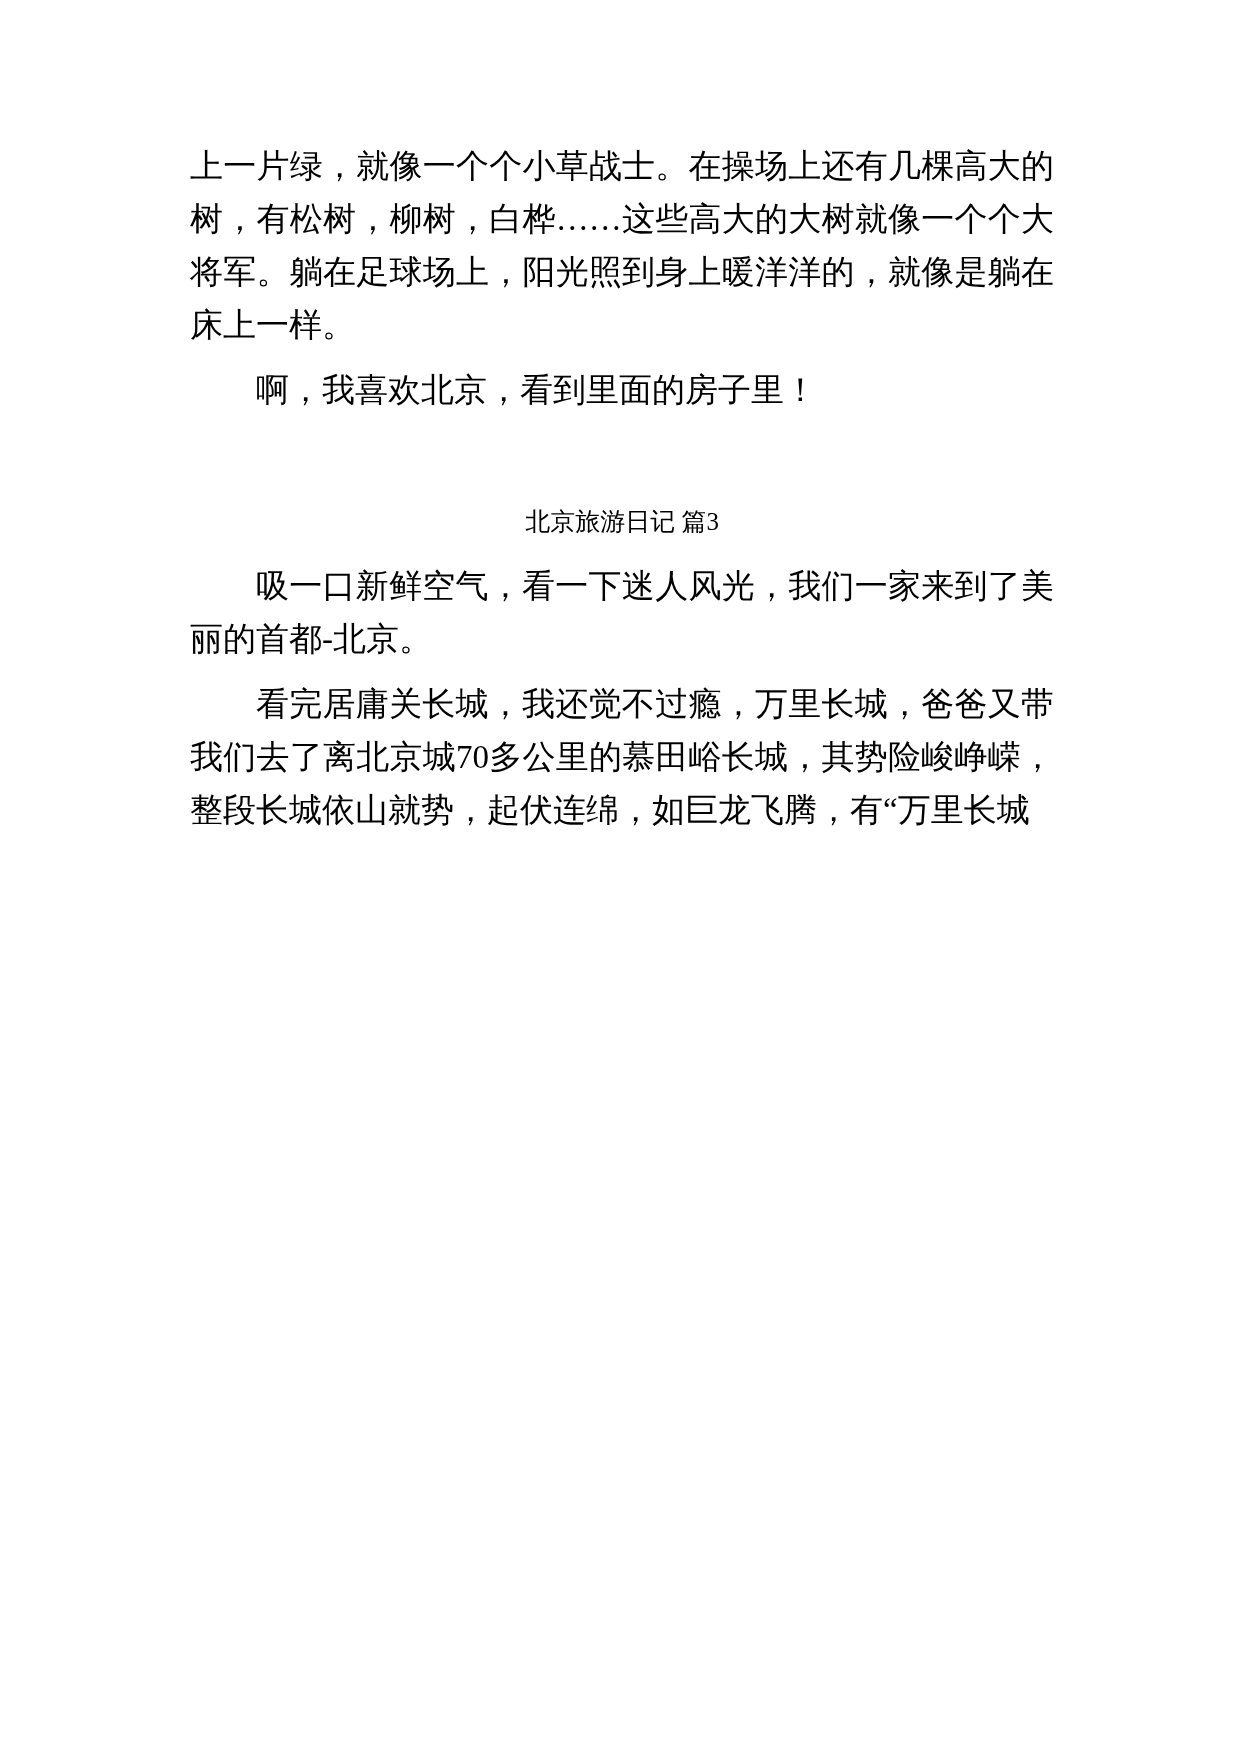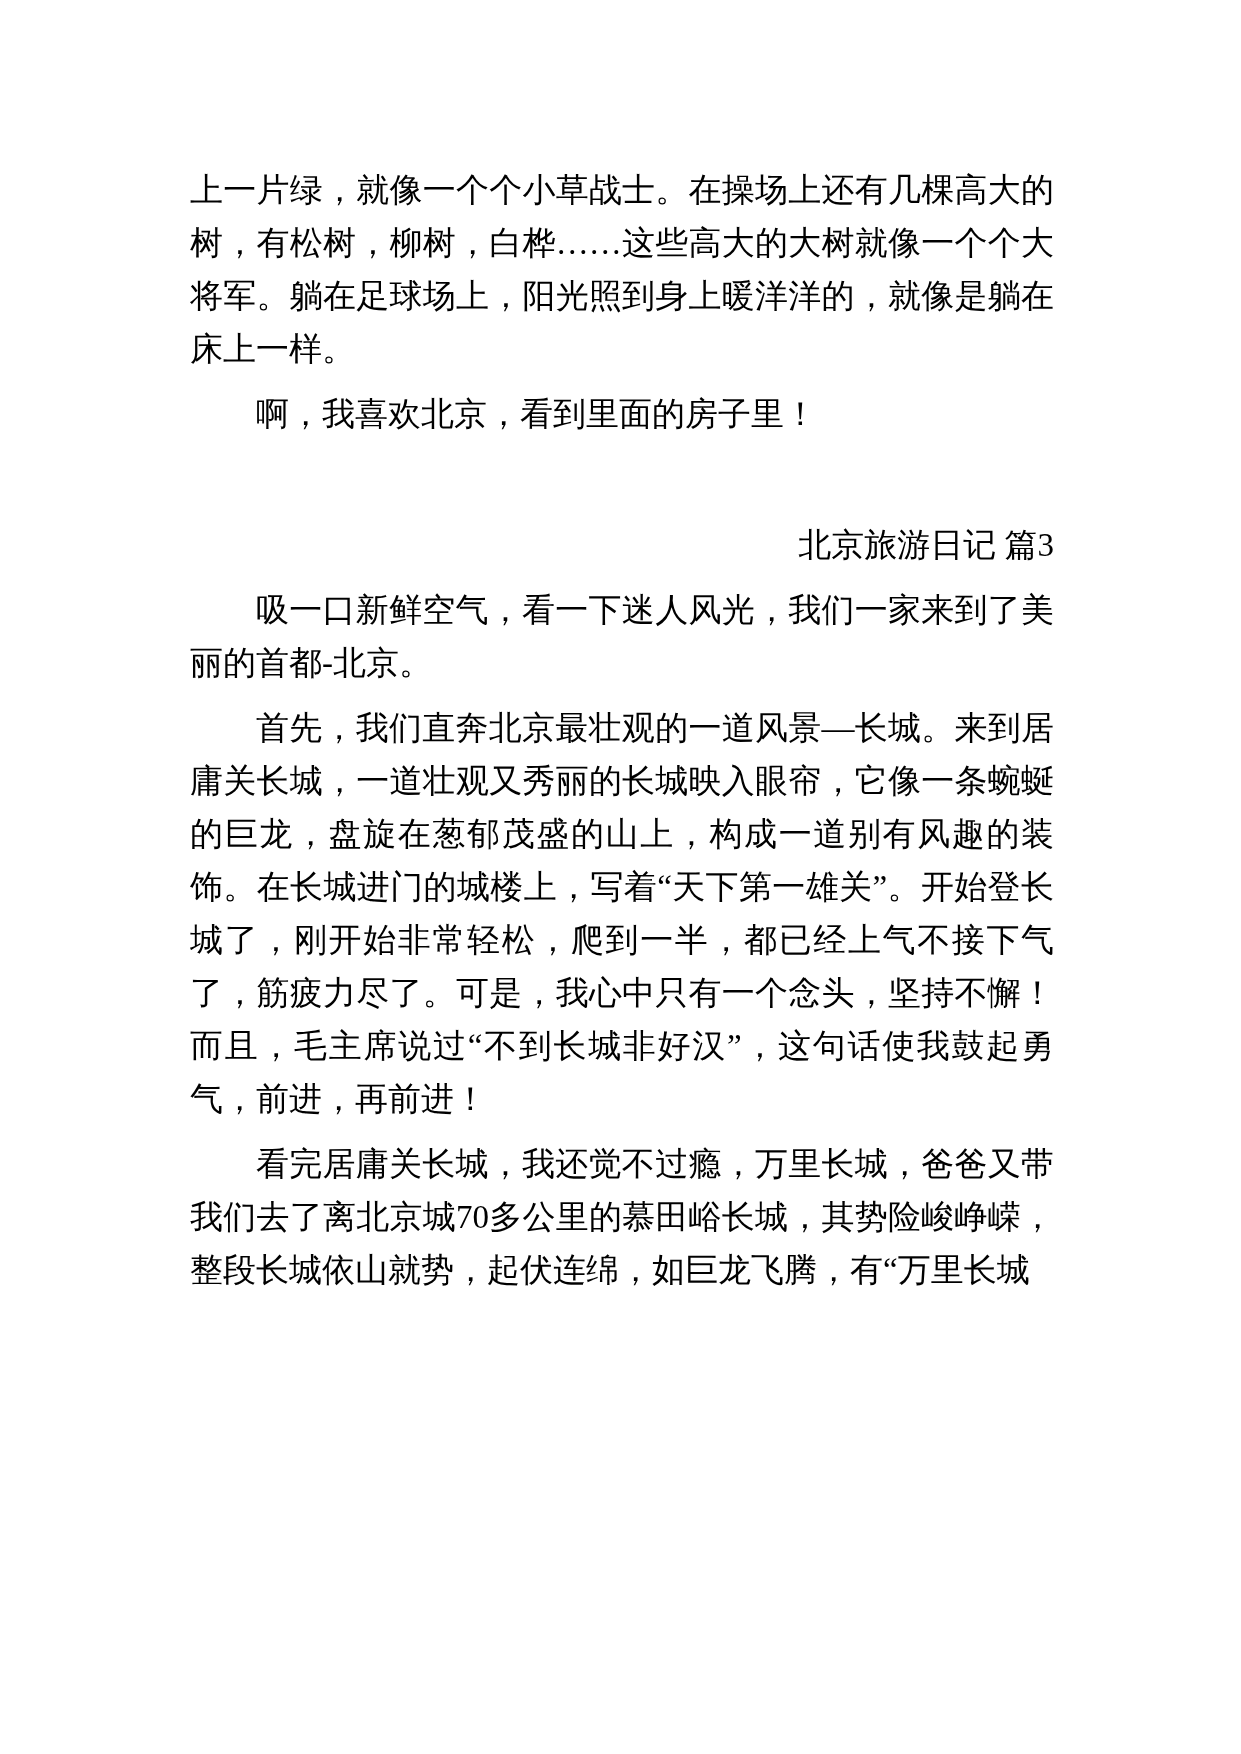--- a/index.html
+++ b/index.html
@@ -29,43 +29,41 @@
     line-height: 53px;
     text-align: justify;
     text-justify: inter-character;
   }
   .para {
     margin: 0 0 12px 0;
     text-indent: 2em;
   }
   .para.no-indent {
     text-indent: 0;
-    margin-top: 24px;
   }
   .section-heading {
-    font-size: 33px;
+    font-size: 25px;
     font-weight: normal;
     margin: 78px 0 12px 0;
     text-indent: 0;
-    text-align: right;
+    text-align: center;
   }
 </style>
 </head>
 <body>
 
 <div class="page">
   <div class="text-block">
 
     <p class="para no-indent">上一片绿，就像一个个小草战士。在操场上还有几棵高大的树，有松树，柳树，白桦……这些高大的大树就像一个个大将军。躺在足球场上，阳光照到身上暖洋洋的，就像是躺在床上一样。</p>
 
 
     <p class="para">啊，我喜欢北京，看到里面的房子里！</p>
 
     <h2 class="section-heading">北京旅游日记 篇3</h2>
 
     <p class="para">吸一口新鲜空气，看一下迷人风光，我们一家来到了美丽的首都-北京。</p>
 
-    <p class="para">首先，我们直奔北京最壮观的一道风景—长城。来到居庸关长城，一道壮观又秀丽的长城映入眼帘，它像一条蜿蜒的巨龙，盘旋在葱郁茂盛的山上，构成一道别有风趣的装饰。在长城进门的城楼上，写着“天下第一雄关”。开始登长城了，刚开始非常轻松，爬到一半，都已经上气不接下气了，筋疲力尽了。可是，我心中只有一个念头，坚持不懈！而且，毛主席说过“不到长城非好汉”，这句话使我鼓起勇气，前进，再前进！</p>
 
     <p class="para">看完居庸关长城，我还觉不过瘾，万里长城，爸爸又带我们去了离北京城70多公里的慕田峪长城，其势险峻峥嵘，整段长城依山就势，起伏连绵，如巨龙飞腾，有“万里长城</p>
 
   </div>
 </div>
 
 </body></html>

